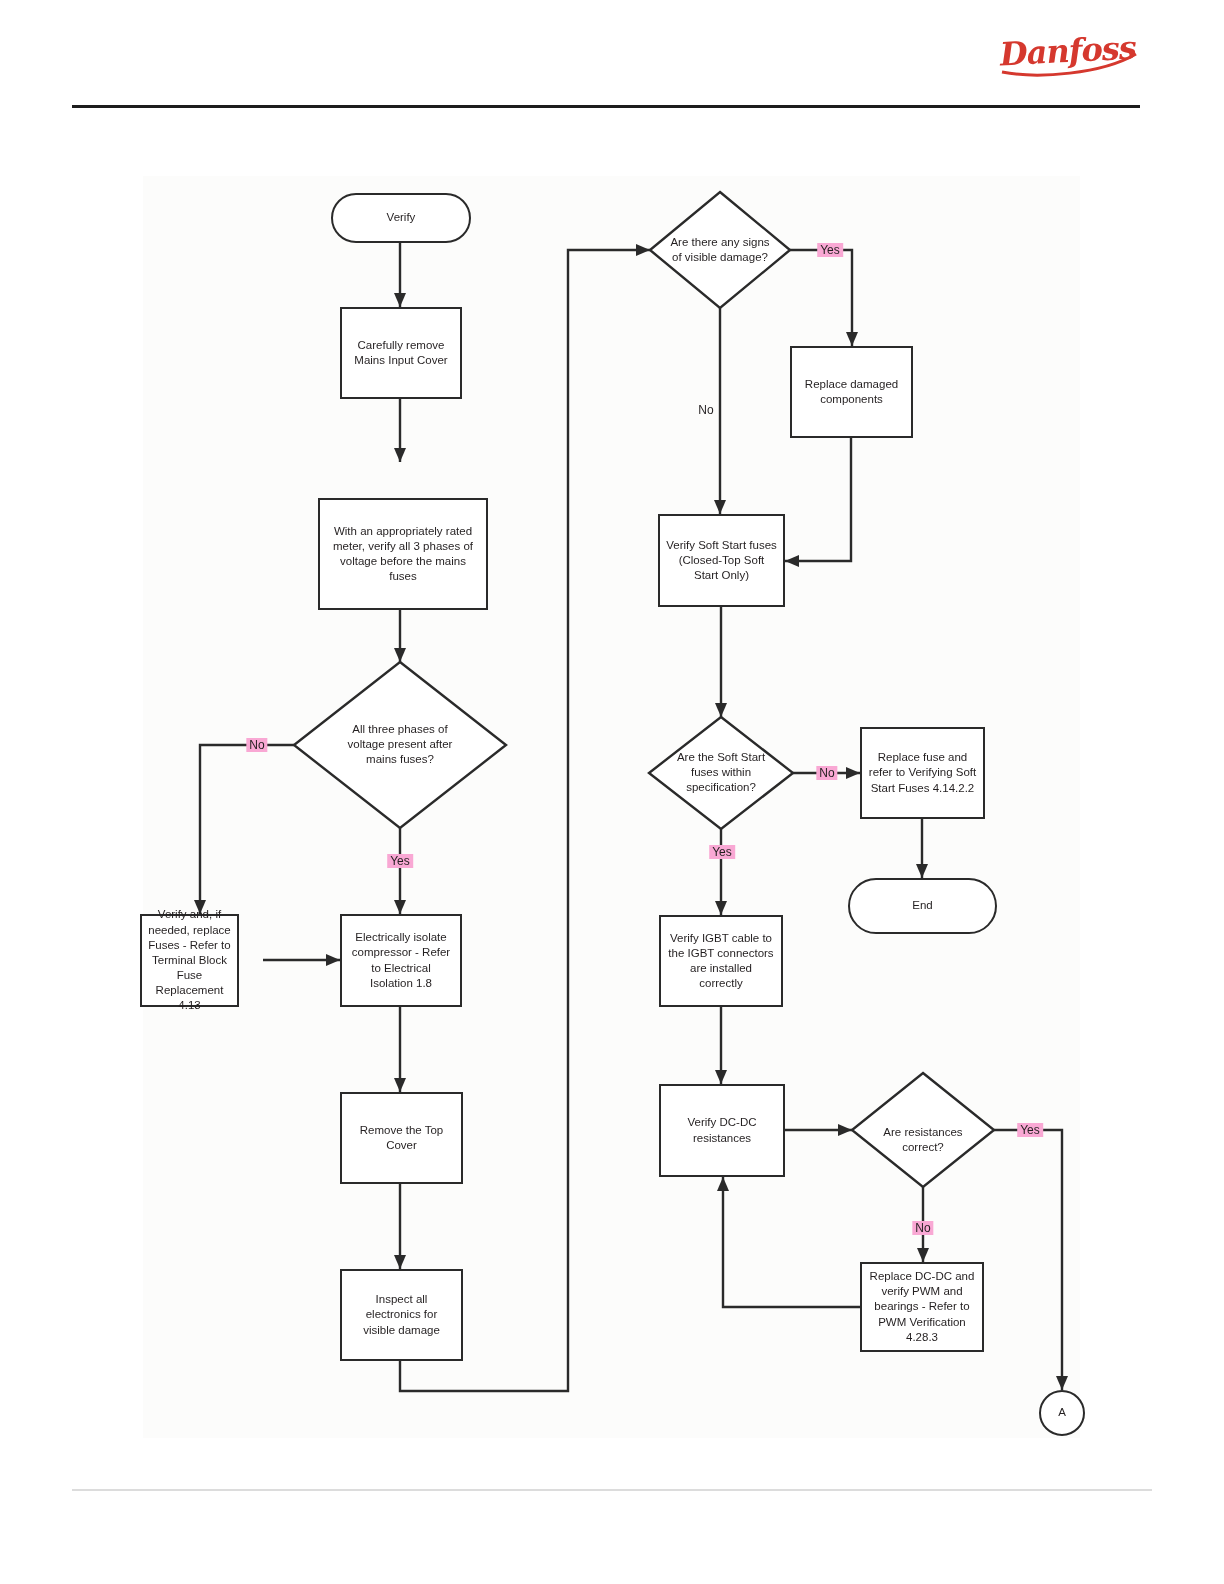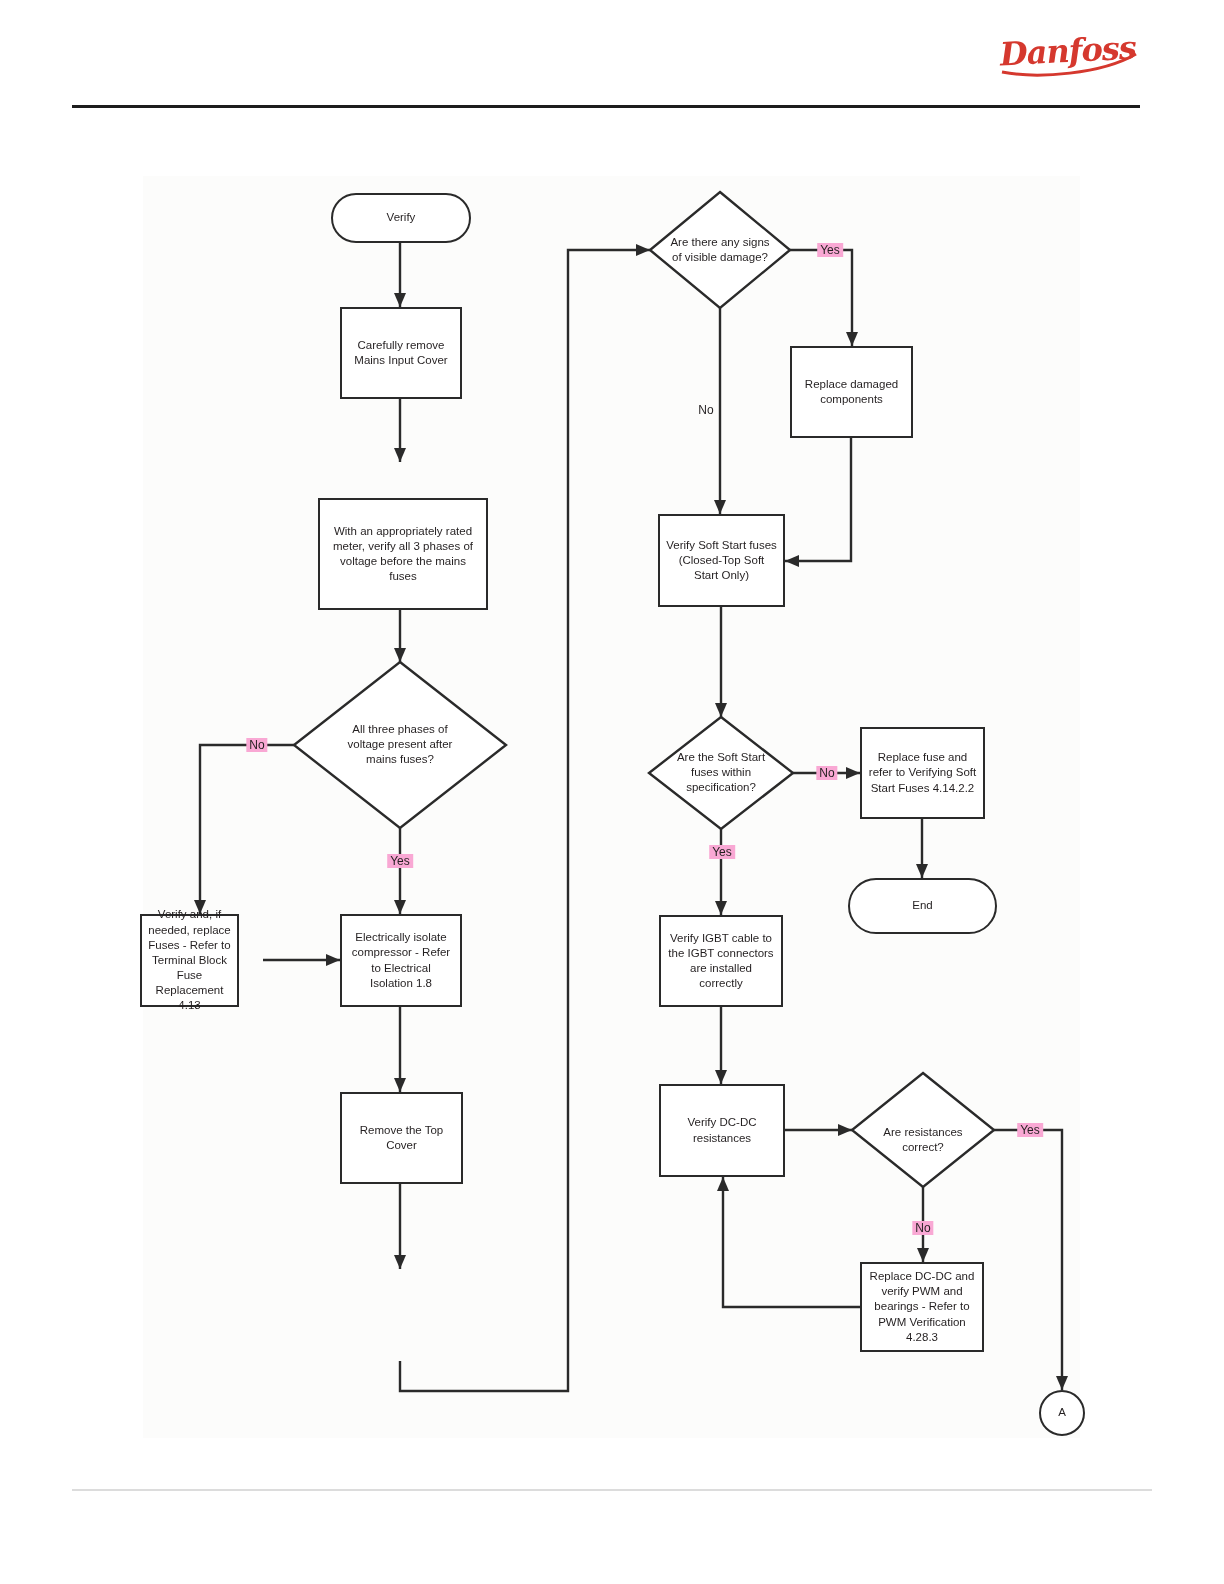--- a/index.html
+++ b/index.html
@@ -99,20 +99,23 @@
 Replacement 4.13</div>
 
   <div class="node box" style="left:340px;top:914px;width:122px;height:93px;">Electrically isolate
 compressor - Refer
 to Electrical
 Isolation 1.8</div>
 
   <div class="node box" style="left:340px;top:1092px;width:123px;height:92px;">Remove the Top
 Cover</div>
 
+  <div class="node box" style="left:340px;top:1269px;width:123px;height:92px;">Inspect all
+electronics for
+visible damage</div>
 
   <div class="node box" style="left:790px;top:346px;width:123px;height:92px;">Replace damaged
 components</div>
 
   <div class="node box" style="left:658px;top:514px;width:127px;height:93px;">Verify Soft Start fuses
 (Closed-Top Soft
 Start Only)</div>
 
   <div class="node box" style="left:860px;top:727px;width:125px;height:92px;">Replace fuse and
 refer to Verifying Soft

